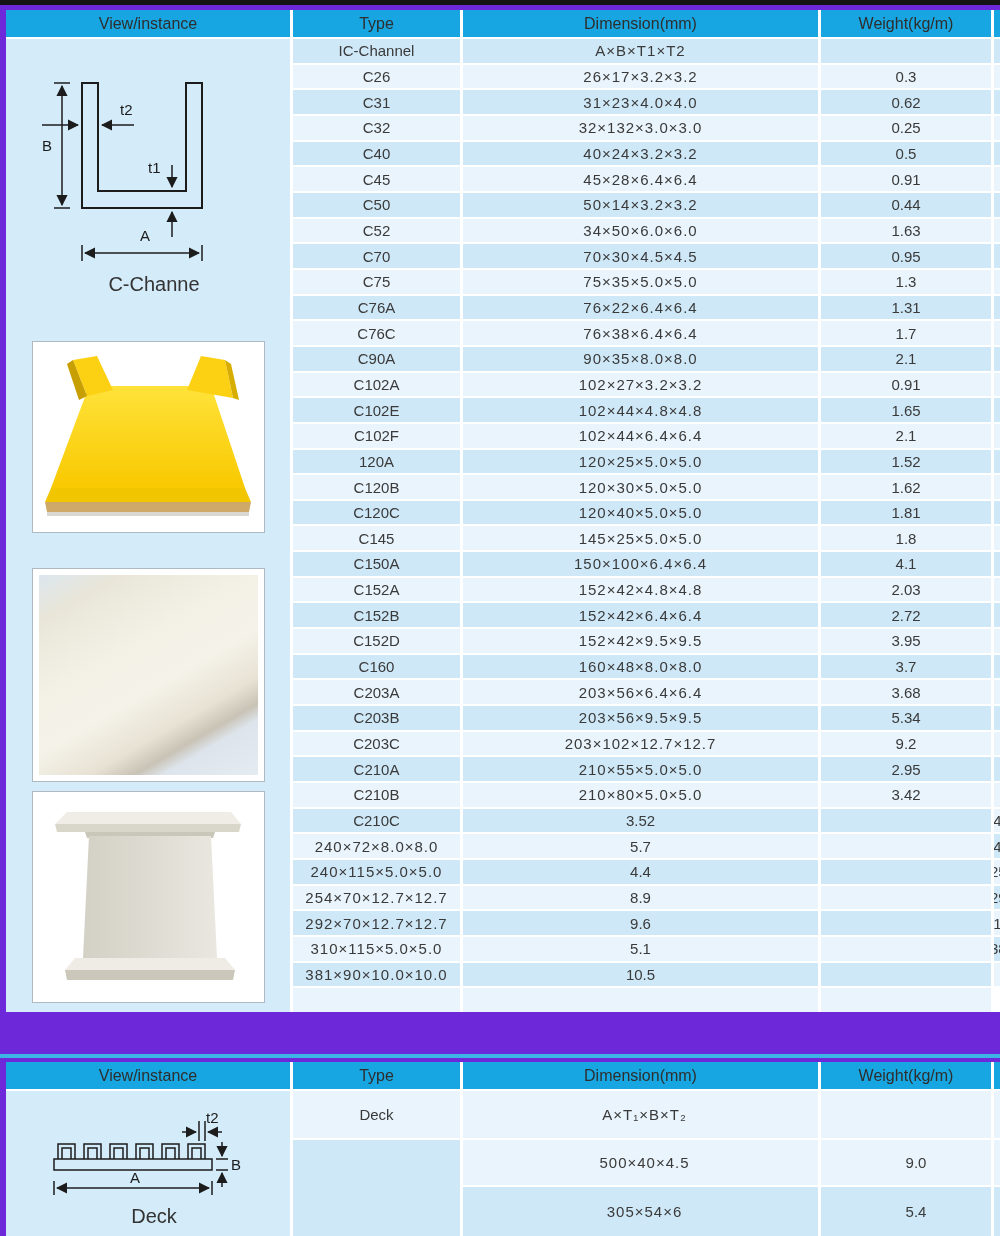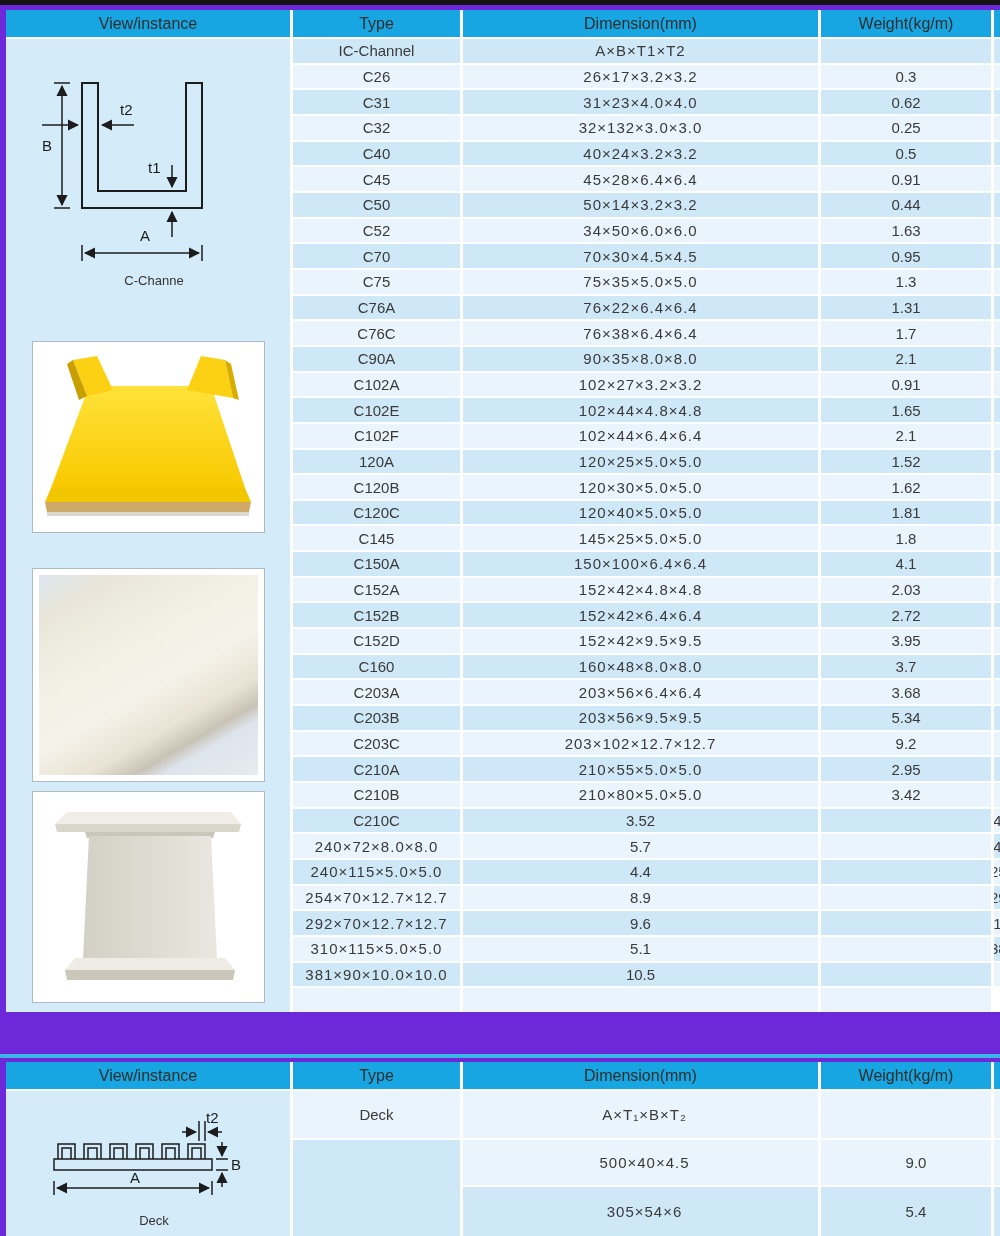--- a/index.html
+++ b/index.html
@@ -20,21 +20,21 @@
           font-size:15px; color:#3a3a3a; overflow:hidden; }
   .hdr  { background:#17a6e2; color:#2e2e2e; font-size:16px; }
   .dark  { background:#cfe8f7; }
   .light { background:#e9f4fc; }
   .dim-cell { letter-spacing:1px;text-align:right; }
   .view-cell { background:#d4ebf9; position:relative; grid-column:1; }
   #t1-view { grid-row:2 / span 38; }
   #t2-view { grid-row:2 / span 3; }
 
   .diagram-label { position:absolute; width:100%; text-align:center;
-                   font-size:13px; color:#333;padding-left:12px; }
+                   font-size:20px; color:#333;padding-left:12px; }
   svg text { font-family:"Liberation Sans","DejaVu Sans",sans-serif;
              font-size:15px; fill:#1c1c1c; }
   .line { stroke:#1c1c1c; stroke-width:2; fill:none; }
   .thin { stroke:#1c1c1c; stroke-width:1.5; fill:none; }
 
   .photo { position:absolute; background:#fff; border:1px solid #aeb9c1; padding:6px; }
   .texture-fill { width:100%; height:100%;
     background:linear-gradient(150deg,#dce6ee 0%,#e9e6d9 14%,#f3f0e6 38%,#f5f2e9 55%,
                #e7e2d3 70%,#c9c3b6 78%,#dde4eb 83%,#e4ebf1 100%); }
 

